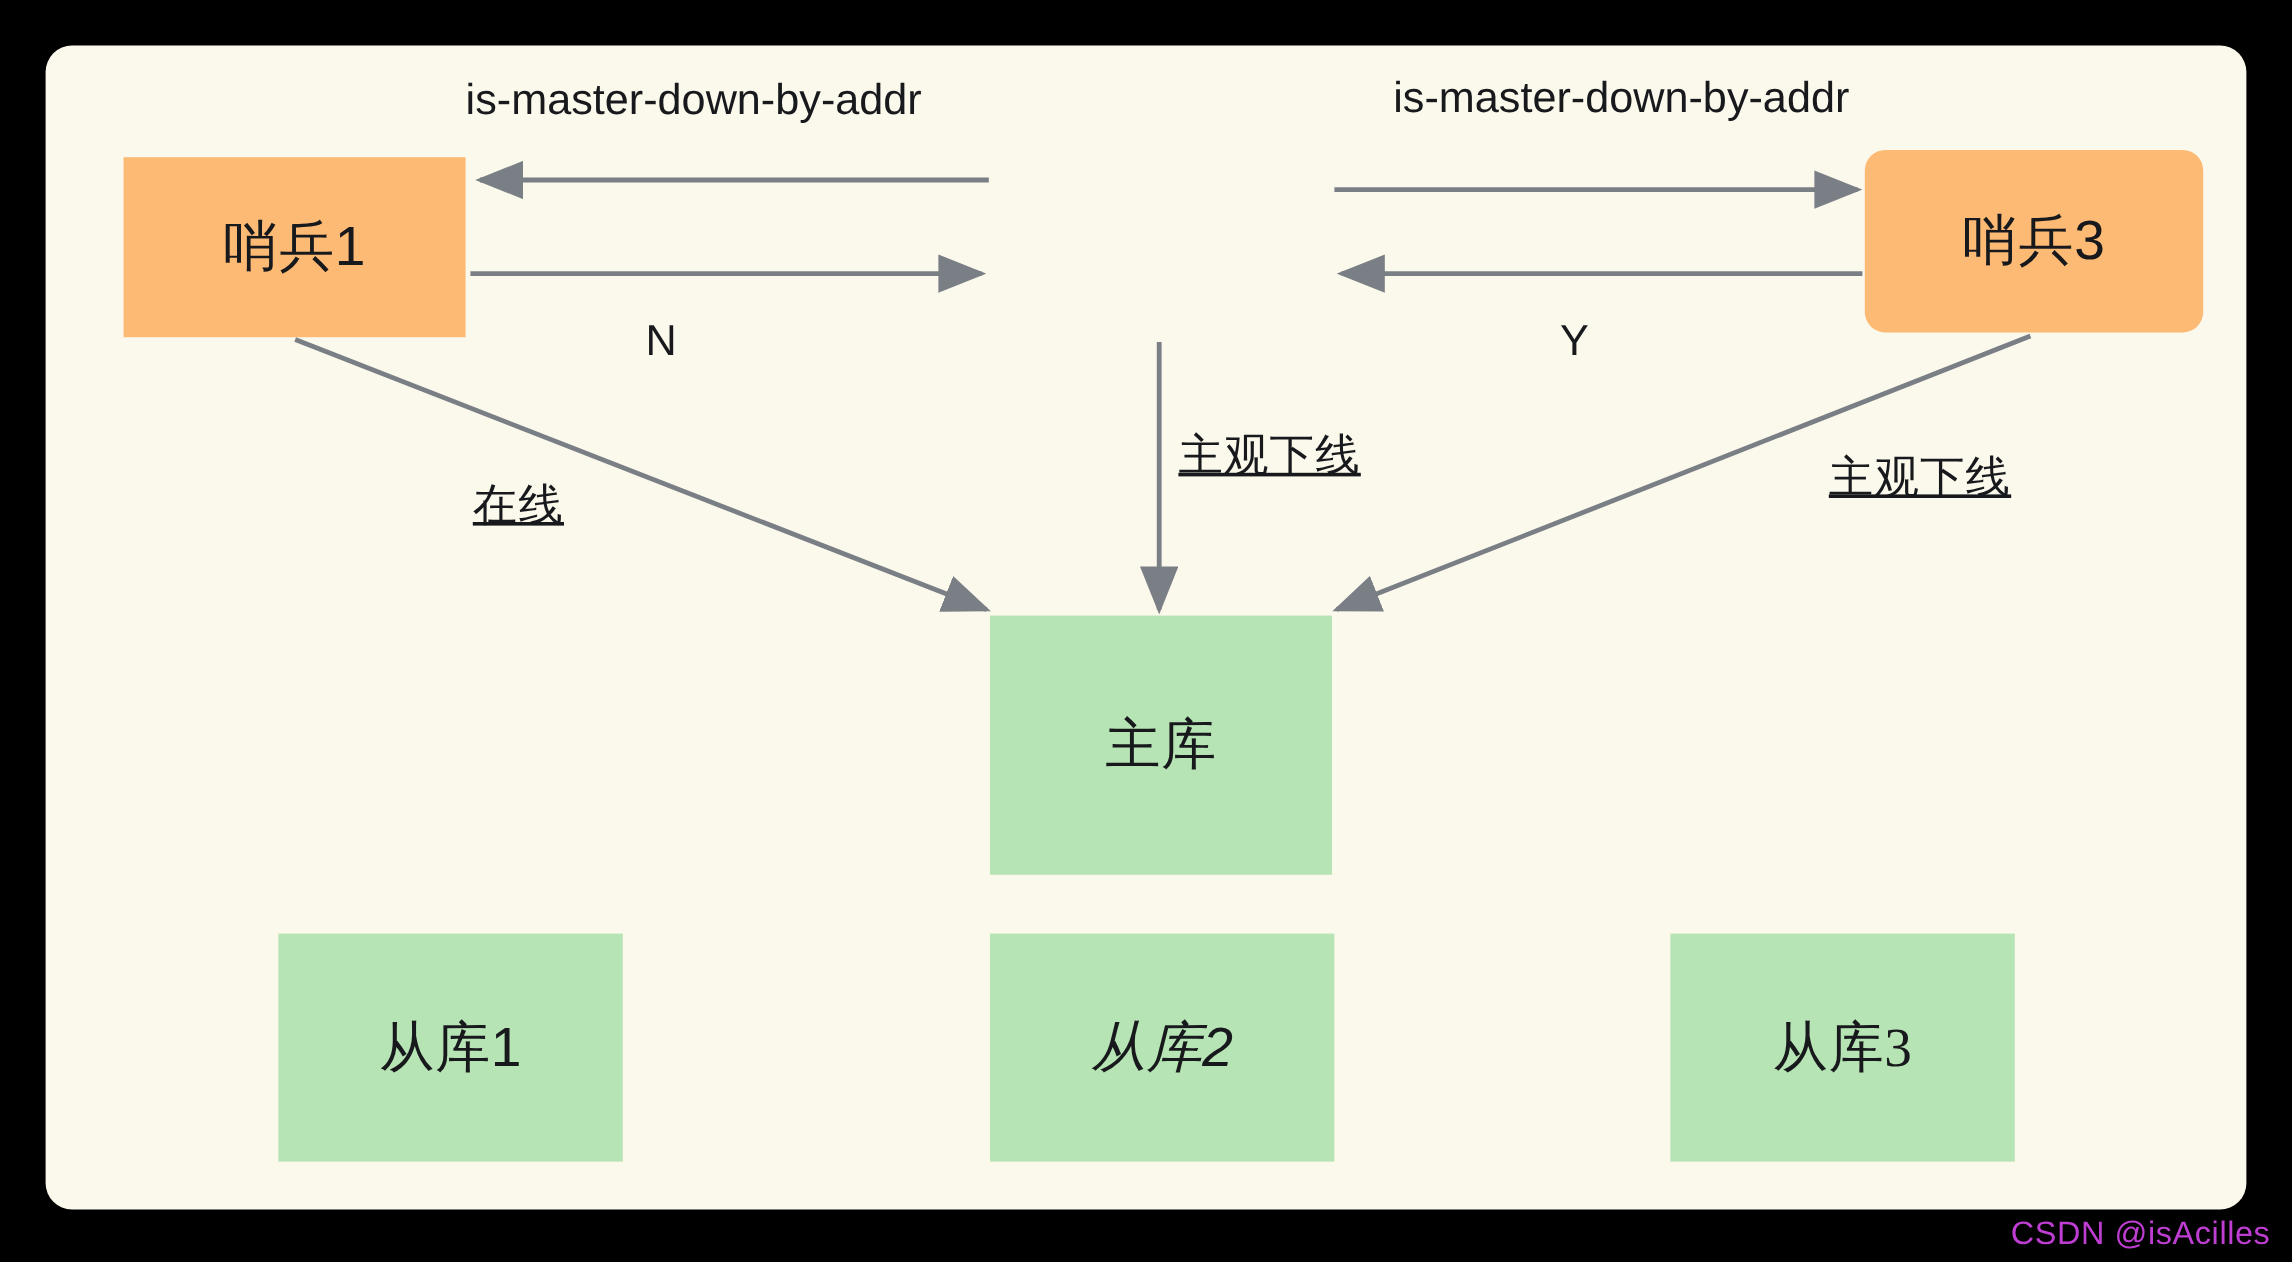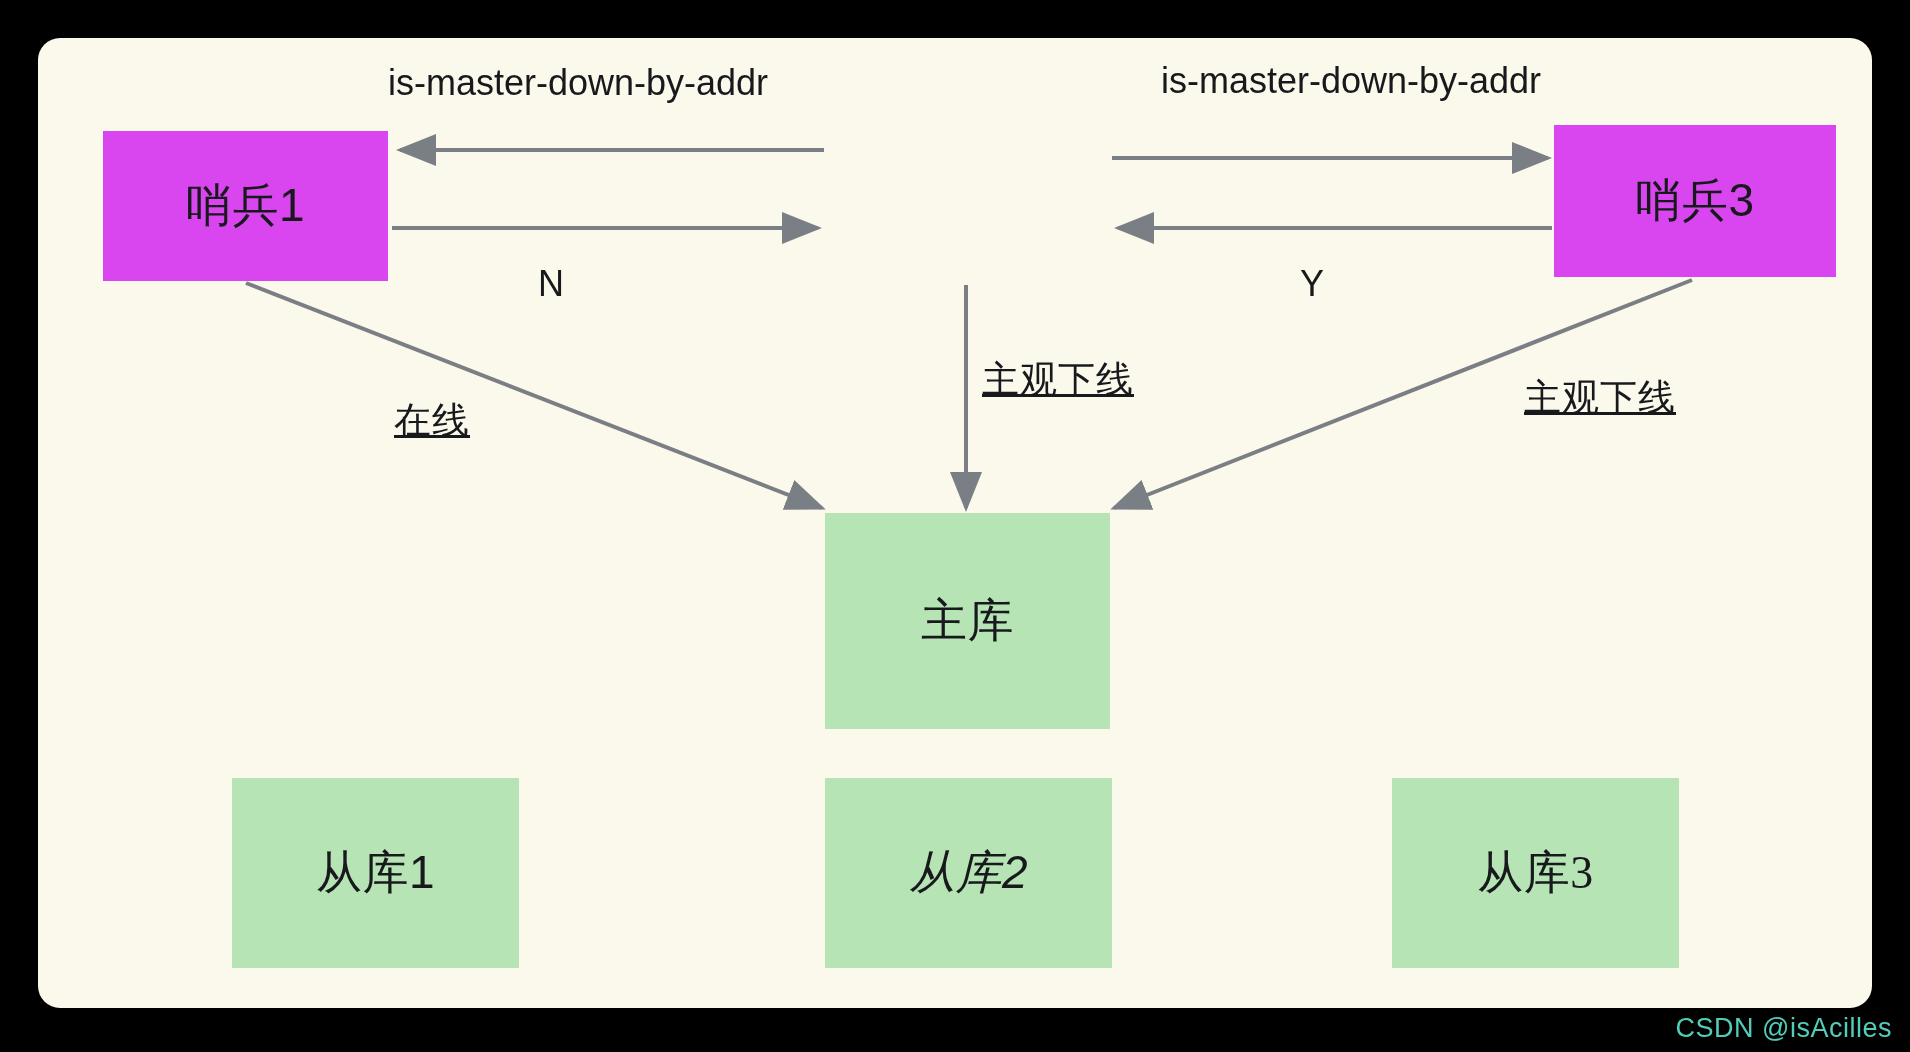--- a/index.html
+++ b/index.html
@@ -40,21 +40,21 @@
   .node {
     position: absolute;
     display: flex;
     align-items: center;
     justify-content: center;
     box-sizing: border-box;
     color: #17191c;
     letter-spacing: 0.5px;
   }
   .node-sentinel {
-    background: #d946ef;
+    background: #fdba74;
     font-size: 46px;
   }
   .node-db {
     background: #b7e4b4;
     font-size: 46px;
   }
   .edge-label {
     position: absolute;
     color: #17191c;
     white-space: nowrap;
@@ -70,21 +70,21 @@
     text-decoration: underline;
   }
   .label-flag {
     font-size: 36px;
   }
   #watermark {
     position: absolute;
     right: 18px;
     bottom: 8px;
     font-size: 27px;
-    color: #5eead4;
+    color: #d946ef;
     opacity: 0.88;
     letter-spacing: 0.5px;
     white-space: nowrap;
   }
 </style>
 </head>
 <body>
 
 <div id="stage">
 
@@ -110,21 +110,21 @@
     <line x1="966" y1="285" x2="966" y2="508" stroke="#7a7f85" stroke-width="4" marker-end="url(#arrowhead)"></line>
 
     <line x1="1692" y1="280" x2="1114" y2="508" stroke="#7a7f85" stroke-width="4" marker-end="url(#arrowhead)"></line>
   </svg>
 
   <div class="node node-sentinel" style="left:103px; top:131px; width:285px; height:150px;">
     <span>哨兵1</span>
   </div>
 
 
-  <div class="node node-sentinel" style="left:1554px; top:125px; width:282px; height:152px;">
+  <div class="node node-sentinel" style="left:1554px; top:125px; width:282px; height:152px;border-radius:17px;">
     <span>哨兵3</span>
   </div>
 
   <div class="node node-db" style="left:825px; top:513px; width:285px; height:216px;">
     <span>主库</span>
   </div>
 
   <div class="node node-db" style="left:232px; top:778px; width:287px; height:190px;">
     <span>从库1</span>
   </div>

